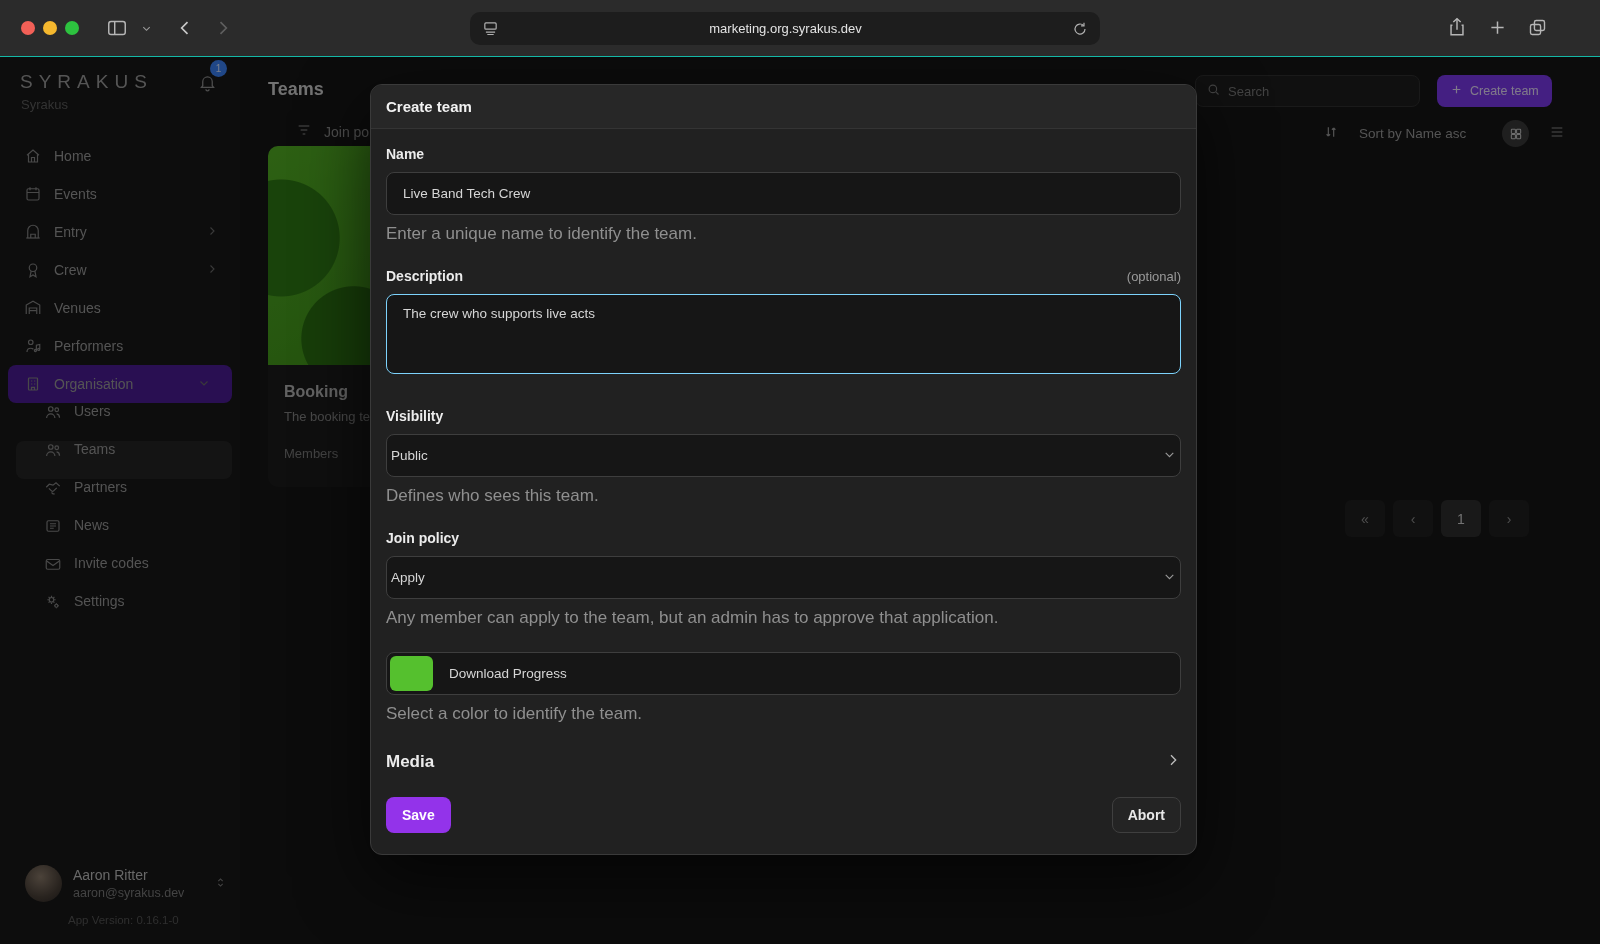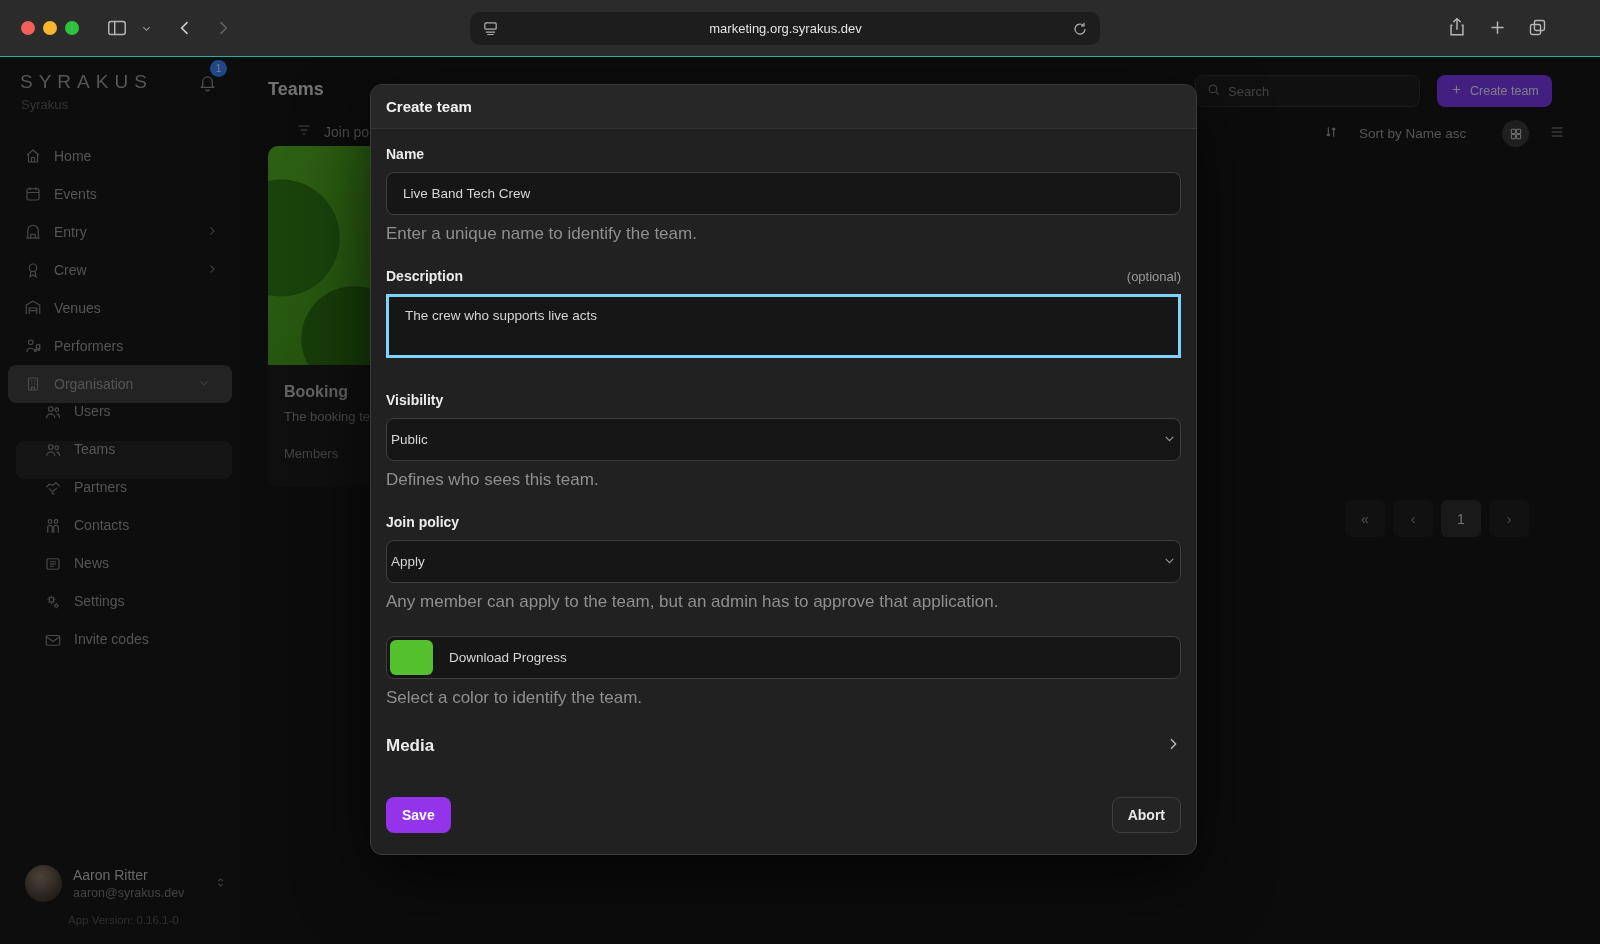--- a/index.html
+++ b/index.html
@@ -24,21 +24,21 @@
   
   .sidebar { position:absolute; top:0; left:0; bottom:0; width:240px; background:#181818; }
   .logo { position:absolute; left:20px; top:14px; font-size:19px; letter-spacing:6px; color:#9c9c9c; font-weight:500; }
   .logo-sub { position:absolute; left:21px; top:40px; font-size:13px; color:#5e5e5e; }
   .bell { position:absolute; left:198px; top:16px; color:#8f8f8f; }
   .badge { position:absolute; left:210px; top:3px; width:17px; height:17px; background:#3b82f6; border-radius:50%; color:#dbe7ff; font-size:10px; display:flex; align-items:center; justify-content:center; }
   .nav { position:absolute; top:80px; left:0; right:0; }
   .nav-item { position:relative; height:38px; display:flex; align-items:center; color:#9a9a9a; font-size:14px; padding-left:24px; }
   .nav-item .ic { width:18px; height:18px; margin-right:12px; color:#858585; flex:none; }
   .nav-item .chev { position:absolute; right:22px; color:#6a6a6a; }
-  .nav-item.hl { background:#404040; border-radius:8px; margin:0 8px; padding-left:16px; }
+  .nav-item.hl { background:#4c1d95; border-radius:8px; margin:0 8px; padding-left:16px; }
   .sub-item { position:relative; height:38px; display:flex; color:#989898; font-size:14px; padding-left:44px; }
   .sub-item .ic { width:18px; height:18px; margin-right:12px; color:#858585; flex:none; }
   .sub-item.hl { background:#262626; border-radius:8px; margin-left:16px; margin-right:8px; padding-left:28px; }
   .user { position:absolute; left:25px; bottom:42px; display:flex; align-items:center; }
   .avatar { width:37px; height:37px; border-radius:50%; background:radial-gradient(circle at 42% 32%, #8a7a6a, #4a4038 62%, #2b2724); flex:none; }
   .user-meta { margin-left:11px; width:135px; }
   .user-name { font-size:14px; color:#bdbdbd; }
   .user-email { font-size:12.5px; color:#7b7b7b; margin-top:3px; }
   .user-chev { color:#7d7d7d; margin-left:6px; }
   .version { position:absolute; left:68px; bottom:18px; font-size:11.5px; color:#555; }
@@ -70,21 +70,21 @@
   .overlay { position:absolute; inset:0; background:rgba(0,0,0,0.45); z-index:5; }
   .modal { position:absolute; left:370px; top:27px; width:827px; height:771px; z-index:10;
      background:#212121; border:1px solid #3a3a3a; border-radius:12px;
      box-shadow:0 24px 70px rgba(0,0,0,0.65); overflow:hidden; }
   .m-header { height:44px; background:#272727; border-bottom:1px solid #343434; display:flex; align-items:center; padding:0 15px; font-size:15px; font-weight:bold; color:#f2f2f2; }
   .m-body { padding:17px 15px 0; }
   .f-label { font-size:14px; font-weight:bold; color:#ececec; margin-bottom:10px; }
   .f-label-row { display:flex; justify-content:space-between; align-items:baseline; margin-bottom:10px; }
   .f-optional { font-size:13px; color:#9a9a9a; font-weight:normal; }
   .f-input { width:100%; height:43px; background:#161616; border:1px solid #3e3e3e; border-radius:8px; color:#d6d6d6; font-size:13.5px; padding:0 16px; font-family:inherit; outline:none; }
-  .f-textarea { width:100%; height:64px; background:#161616; border:3px solid #7dd3fc; border-radius:0; color:#d6d6d6; font-size:13.5px; padding:11px 16px; resize:none; font-family:inherit; outline:none; }
+  .f-textarea { width:100%; height:80px; background:#161616; border:1px solid #7dd3fc; border-radius:8px; color:#d6d6d6; font-size:13.5px; padding:11px 16px; resize:none; font-family:inherit; outline:none; }
   .f-helper { font-size:17px; color:#8f8f8f; margin-top:9px; }
   .f-select { width:100%; height:43px; background:#161616; border:1px solid #3e3e3e; border-radius:8px; color:#d6d6d6; font-size:13.5px; padding:0 4px; display:flex; align-items:center; justify-content:space-between; }
   .f-select .sel-chev { color:#9a9a9a; }
   .gap24 { height:24px; } .gap30 { height:30px; }
   .color-field { width:100%; height:43px; background:#161616; border:1px solid #3e3e3e; border-radius:8px; display:flex; align-items:center; padding:3px; }
   .swatch { width:43px; height:35px; border-radius:6px; background:#55c02e; flex:none; }
   .color-text { margin-left:16px; font-size:13.5px; color:#d6d6d6; }
   .media-row { display:flex; align-items:center; justify-content:space-between; margin-top:28px; }
   .media-title { font-size:17px; font-weight:bold; color:#ececec; }
   .media-chev { color:#bdbdbd; }
@@ -260,49 +260,40 @@
         <div class="sub-item">
           <span class="ic"><svg width="18" height="18" viewBox="0 0 24 24" fill="none" stroke="currentColor" stroke-width="1.6">
                 <path d="M3 11l4-4 5 1.2L16 5l5 4.5"></path>
                 <path d="M6.5 12.5l3.5 3.4a2 2 0 0 0 2.8 0l4.2-4"></path>
                 <path d="M10 18l1.5 1.4a1.8 1.8 0 0 0 2.6 0"></path>
               </svg></span>
           <span>Partners</span>
         </div>
         <div class="sub-item">
           <span class="ic"><svg width="18" height="18" viewBox="0 0 24 24" fill="none" stroke="currentColor" stroke-width="1.6">
-                <circle cx="8" cy="6" r="2.4"></circle>
-                <circle cx="16" cy="6" r="2.4"></circle>
-                <path d="M5 21v-7a3 3 0 0 1 6 0v7"></path>
-                <path d="M13 21v-7a3 3 0 0 1 6 0v7"></path>
-              </svg></span>
-          <span>Contacts</span>
-        </div>
-        <div class="sub-item">
-          <span class="ic"><svg width="18" height="18" viewBox="0 0 24 24" fill="none" stroke="currentColor" stroke-width="1.6">
                 <rect x="4" y="5" width="16" height="14" rx="2"></rect>
                 <path d="M8 9h8M8 12h8M8 15h5"></path>
               </svg></span>
           <span>News</span>
+        </div>
+        <div class="sub-item">
+          <span class="ic"><svg width="18" height="18" viewBox="0 0 24 24" fill="none" stroke="currentColor" stroke-width="1.6">
+                <rect x="3" y="6" width="18" height="13" rx="2"></rect>
+                <path d="M3.5 8l8.5 6 8.5-6"></path>
+              </svg></span>
+          <span>Invite codes</span>
         </div>
         <div class="sub-item">
           <span class="ic"><svg width="18" height="18" viewBox="0 0 24 24" fill="none" stroke="currentColor" stroke-width="1.6">
                 <circle cx="10" cy="9" r="3"></circle>
                 <path d="M10 3.5v2M10 12.5v2M4.5 9h2M13.5 9h2M6.1 5.1l1.4 1.4M12.5 11.5l1.4 1.4M13.9 5.1l-1.4 1.4M7.5 11.5l-1.4 1.4"></path>
                 <circle cx="16.5" cy="17" r="2"></circle>
                 <path d="M16.5 13.8v1M16.5 19.2v1M13.3 17h1M18.7 17h1"></path>
               </svg></span>
           <span>Settings</span>
-        </div>
-        <div class="sub-item">
-          <span class="ic"><svg width="18" height="18" viewBox="0 0 24 24" fill="none" stroke="currentColor" stroke-width="1.6">
-                <rect x="3" y="6" width="18" height="13" rx="2"></rect>
-                <path d="M3.5 8l8.5 6 8.5-6"></path>
-              </svg></span>
-          <span>Invite codes</span>
         </div>
       </nav>
 
       <div class="user">
         <div class="avatar"></div>
         <div class="user-meta">
           <div class="user-name">Aaron Ritter</div>
           <div class="user-email">aaron@syrakus.dev</div>
         </div>
         <span class="user-chev">

